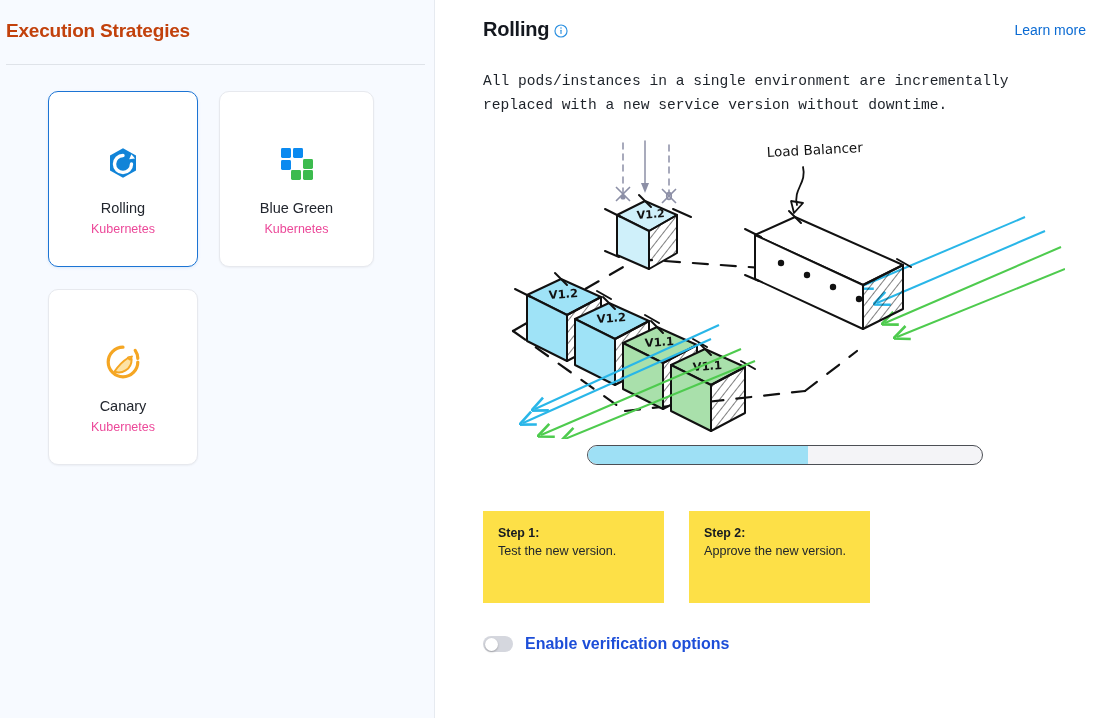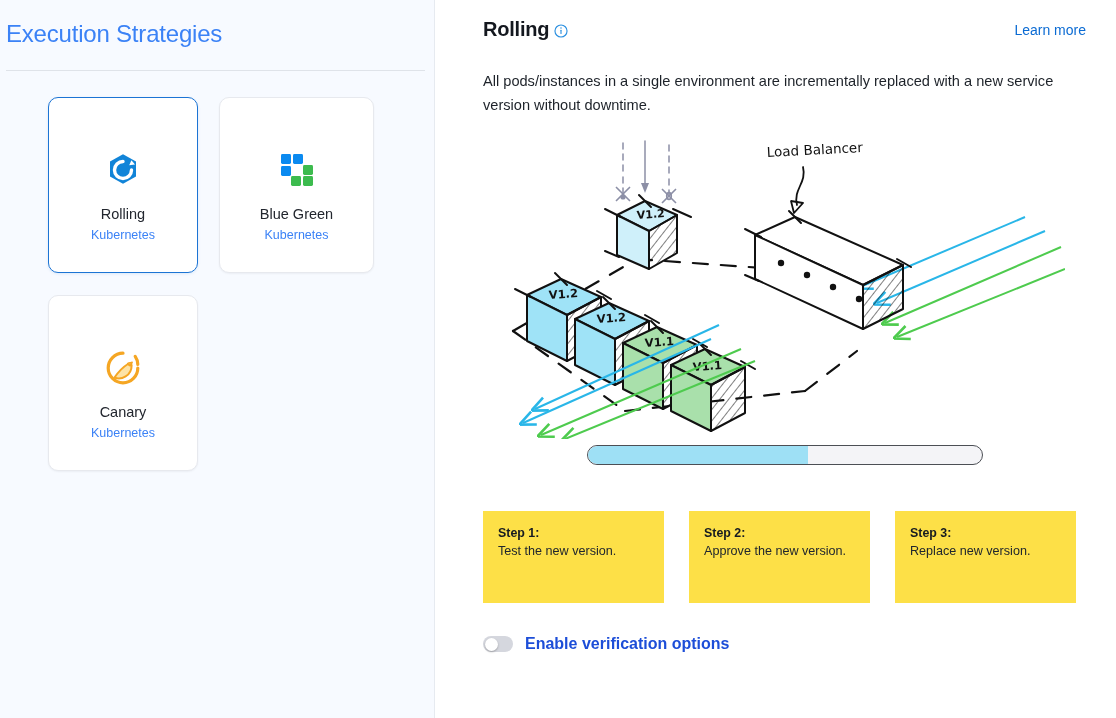--- a/index.html
+++ b/index.html
@@ -13,21 +13,21 @@
 
   
   .sidebar {
     width: 435px; height: 718px;
     background: #f7faff;
     border-right: 1px solid #e6eaf0;
     padding: 0 16px;
     position: relative;
   }
   .sidebar-title {
-    font-size: 24px; font-weight: normal; color: #3b82f6;
+    font-size: 19px; font-weight: bold; color: #c2410c;
     letter-spacing: -0.2px;
     padding: 20px 0 0 0;
     margin-left: -10px;
   }
   .sidebar-divider {
     height: 1px; background: #dfe3e9;
     margin: 22px 0 0 -10px; width: 419px;
   }
   .card-grid {
     display: grid;
@@ -51,40 +51,41 @@
     box-shadow: 0 1px 3px rgba(28,116,212,.12);
   }
   .s-card .ico {
     margin-top: 52px; height: 40px;
     display: flex; align-items: center; justify-content: center;
   }
   .s-card .c-name {
     margin-top: 16px; font-size: 14.5px; color: #22262e;
   }
   .s-card .c-sub {
-    margin-top: 6px; font-size: 12.5px; color: #3b82f6;
+    margin-top: 6px; font-size: 12.5px; color: #ec4899;
   }
   .s-card.no-sub .c-name { margin-top: 16px; }
 
   
   .panel { flex: 1; padding: 18px 30px 0 48px; position: relative; }
   .panel-head {
     display: flex; align-items: flex-start; justify-content: space-between;
   }
   .panel-title-wrap { display: flex; align-items: center; gap: 5px; }
   .panel-title { font-size: 20px; font-weight: bold; color: #14181f; letter-spacing: -0.2px; }
   .info-icon { display: inline-flex; margin-top: 3px; }
   .learn-more {
     font-size: 14px; font-weight: normal; color: #0b6bd3;
     text-decoration: none; cursor: pointer; margin-top: 4px; padding-left: 14px;
   }
   .panel-desc {
     margin-top: 28px;
     font-size: 14.6px; line-height: 24px; color: #1d2229;
     max-width: 585px;
+    font-family: Liberation Mono, monospace;
   }
 
   
   .illus { margin-top: 22px; height: 300px; position: relative; }
   .illus svg { display: block; margin: 0 auto; }
 
   
   .progress-wrap { margin-top: 6px; display: flex; justify-content: center; }
   .progress {
     width: 396px; height: 20px;
@@ -351,24 +352,20 @@
 
     <div class="steps">
       <div class="step">
         <div class="step-title">Step 1:</div>
         <div class="step-text">Test the new version.</div>
       </div>
       <div class="step">
         <div class="step-title">Step 2:</div>
         <div class="step-text">Approve the new version.</div>
       </div>
-      <div class="step">
-        <div class="step-title">Step 3:</div>
-        <div class="step-text">Replace new version.</div>
-      </div>
     </div>
 
     <div class="toggle-row">
       <div class="switch" id="verify-switch">
         <div class="knob"></div>
       </div>
       <span class="toggle-label">Enable verification options</span>
     </div>
 
   </section>

